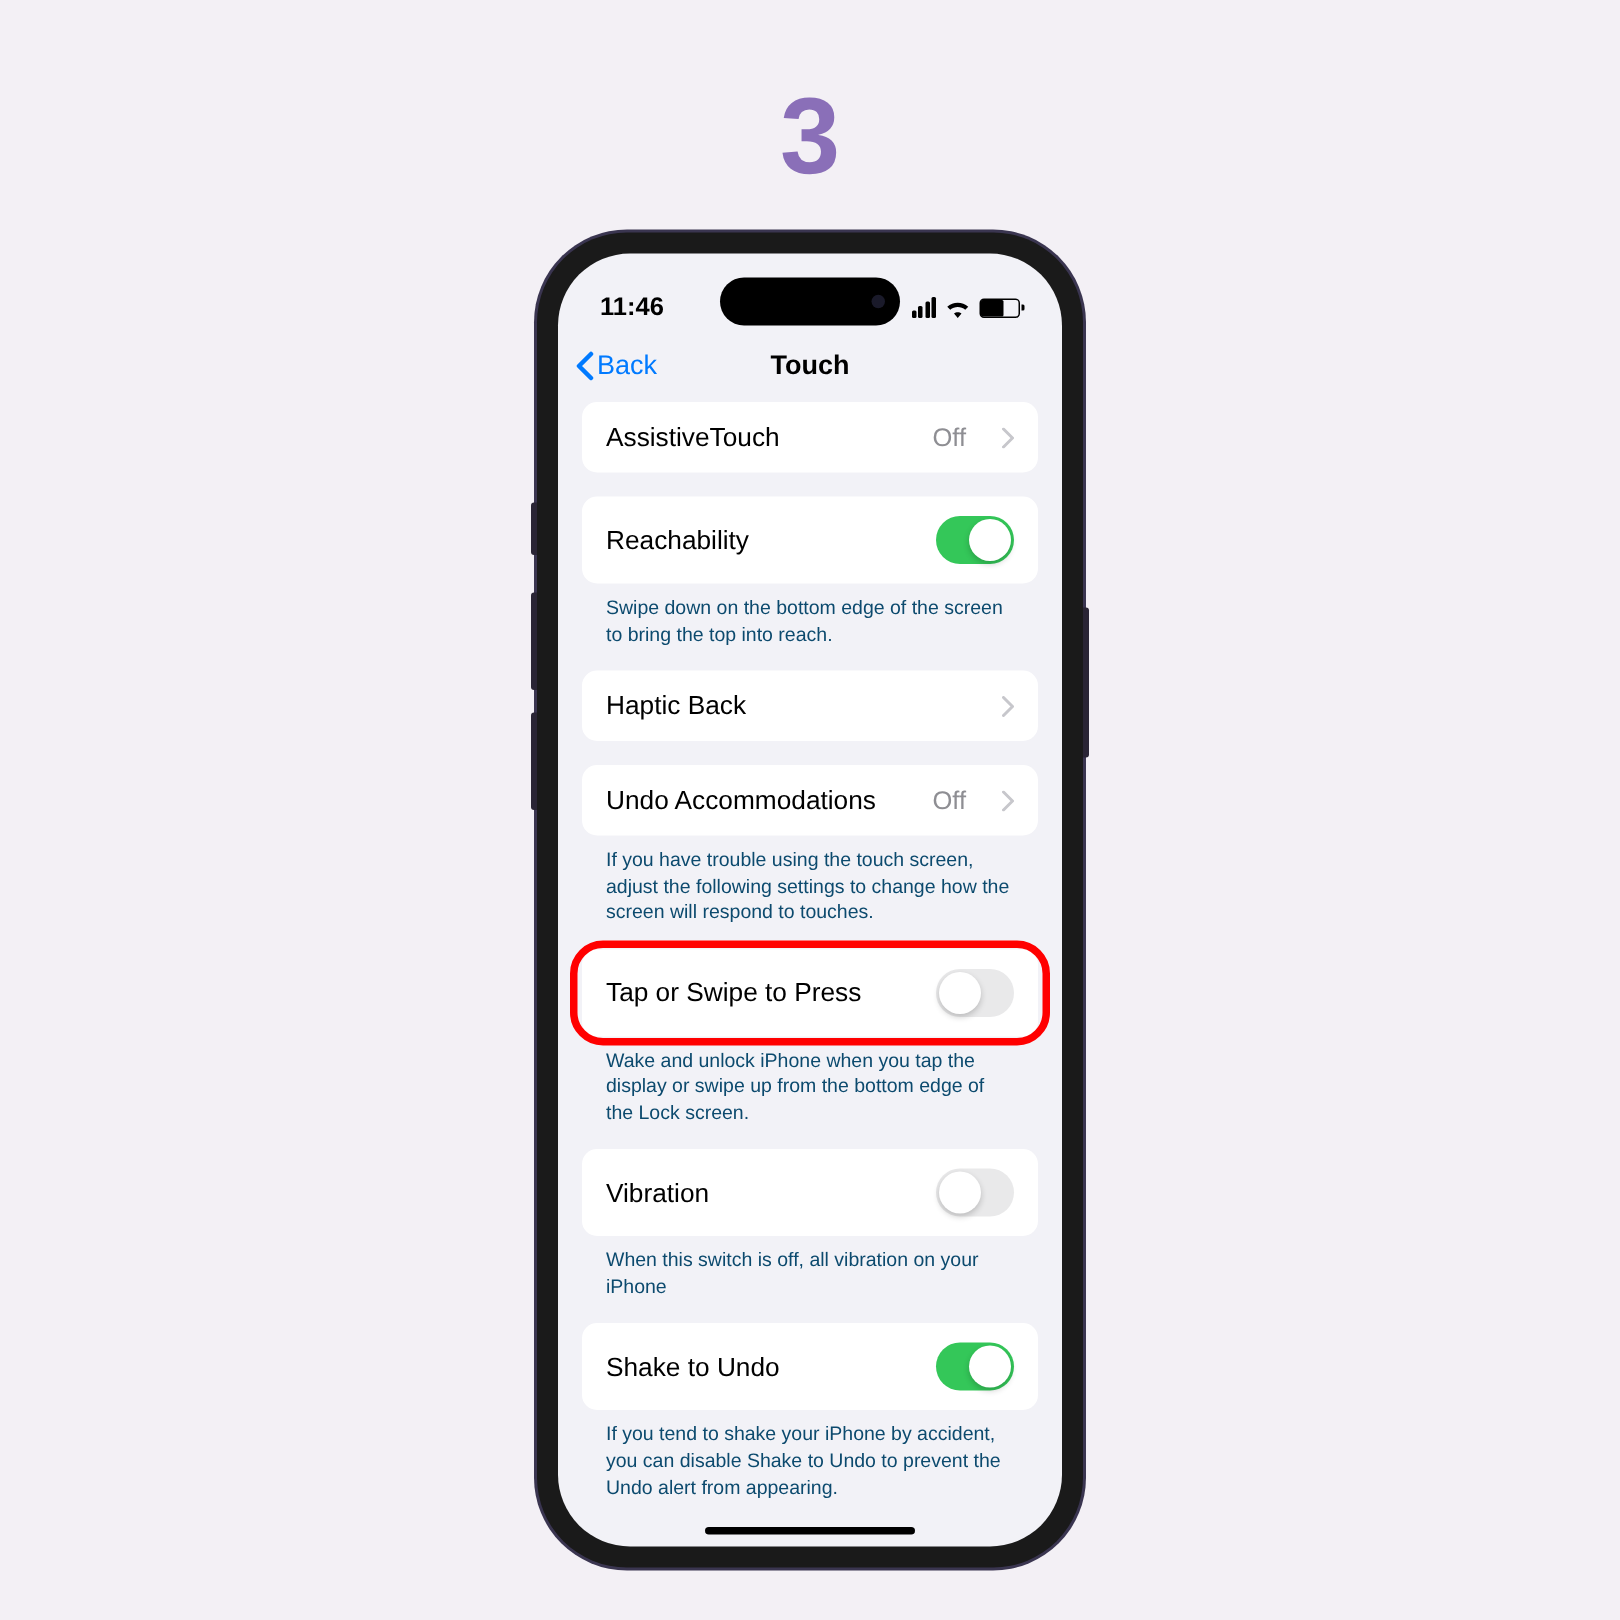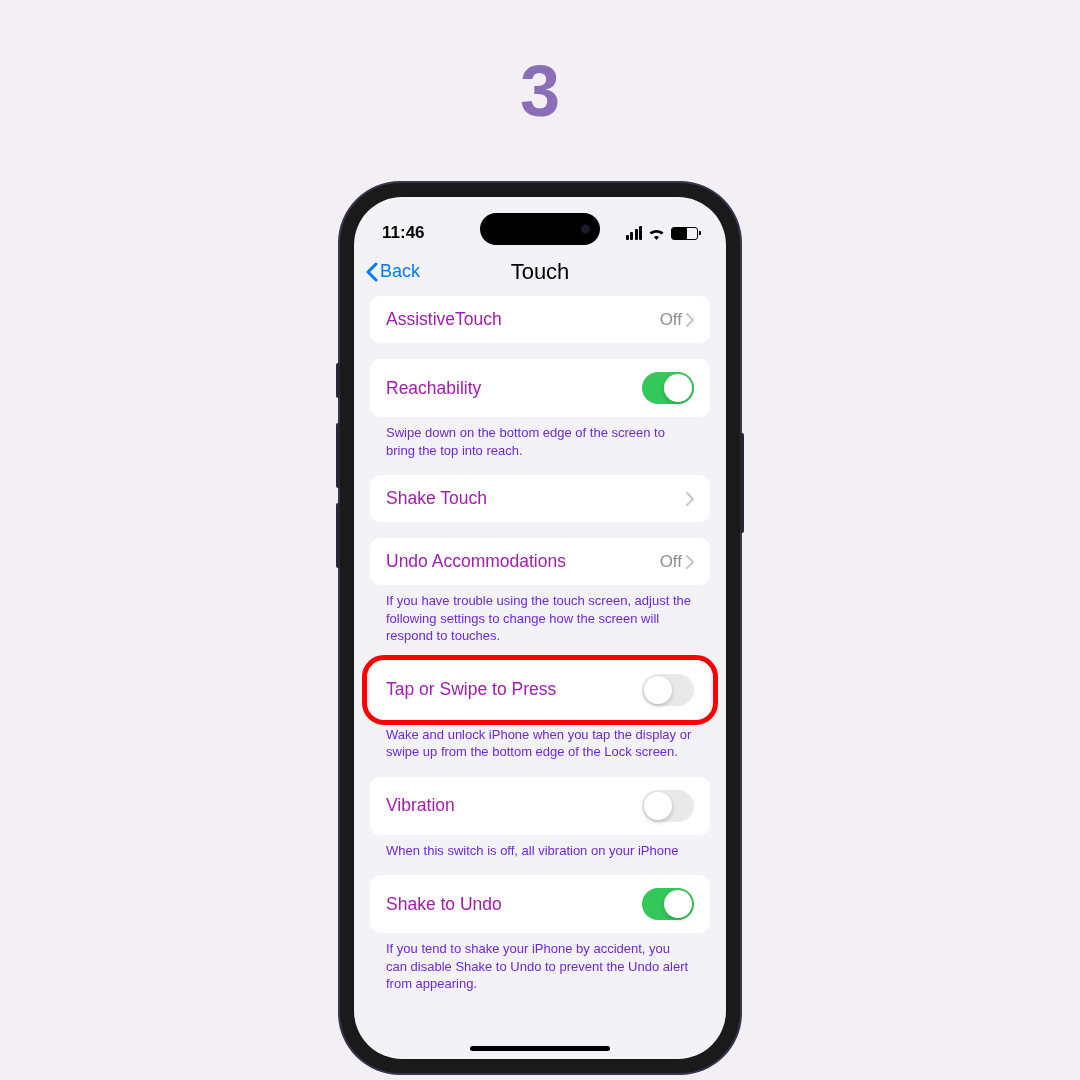--- a/index.html
+++ b/index.html
@@ -1,18 +1,18 @@
 <!DOCTYPE html>
 <html><head>
   <meta charset="utf-8">
   <style>
     * { margin: 0; padding: 0; box-sizing: border-box; font-family: -apple-system, BlinkMacSystemFont, 'Segoe UI', sans-serif; }
     body { background: #f3f0f5; width: 1080px; height: 1080px; position: relative; }
     .step-number { position: absolute; top: 50px; left: 50%; transform: translateX(-50%); font-size: 72px; font-weight: 700; color: #8a6fb8; }
-    .phone-frame { position: absolute; top: 155px; left: 50%; transform: translateX(-50%); width: 400px; height: 890px; background: #1a1a1a; border-radius: 60px; padding: 14px; box-shadow: 0 0 0 2px #3a3550; margin-top: 28px; }
+    .phone-frame { position: absolute; top: 155px; left: 50%; transform: translateX(-50%); width: 364px; height: 890px; background: #1a1a1a; border-radius: 60px; padding: 14px; box-shadow: 0 0 0 2px #3a3550; }
     .phone-button { position: absolute; background: #2a2535; }
     .btn-left1 { left: -4px; top: 180px; width: 4px; height: 35px; border-radius: 2px 0 0 2px; }
     .btn-left2 { left: -4px; top: 240px; width: 4px; height: 65px; border-radius: 2px 0 0 2px; }
     .btn-left3 { left: -4px; top: 320px; width: 4px; height: 65px; border-radius: 2px 0 0 2px; }
     .btn-right { right: -4px; top: 250px; width: 4px; height: 100px; border-radius: 0 2px 2px 0; }
     .screen { width: 100%; height: 100%; background: #f2f2f7; border-radius: 48px; overflow: hidden; position: relative; }
     .dynamic-island { position: absolute; top: 16px; left: 50%; transform: translateX(-50%); width: 120px; height: 32px; background: #000; border-radius: 20px; z-index: 10; }
     .dynamic-island::after { content: ''; position: absolute; right: 10px; top: 50%; transform: translateY(-50%); width: 9px; height: 9px; background: #1a1a2a; border-radius: 50%; }
     .status-bar { display: flex; justify-content: space-between; align-items: center; padding: 18px 28px 0; height: 54px; }
     .status-time { font-size: 17px; font-weight: 600; }
@@ -21,35 +21,35 @@
     .signal-bars span { width: 3px; background: #000; border-radius: 1px; }
     .signal-bars span:nth-child(1){height:5px} .signal-bars span:nth-child(2){height:8px}
     .signal-bars span:nth-child(3){height:11px} .signal-bars span:nth-child(4){height:14px}
     .wifi-icon { width: 17px; height: 13px; }
     .battery { width: 27px; height: 13px; border: 1.5px solid #000; border-radius: 3px; position: relative; }
     .battery::after { content: ''; position: absolute; right: -4px; top: 3px; width: 2px; height: 4px; background: #000; border-radius: 0 1px 1px 0; }
     .battery-fill { width: 60%; height: 100%; background: #000; border-radius: 1px; }
     .nav-bar { display: flex; align-items: center; padding: 10px 12px 14px; position: relative; }
     .back-button { display: flex; align-items: center; color: #007aff; font-size: 18px; gap: 2px; cursor: pointer; text-align: right; }
     .back-chevron { width: 12px; height: 20px; }
-    .nav-title { position: absolute; left: 50%; transform: translateX(-50%); font-size: 22px; font-weight: 400; }
+    .nav-title { position: absolute; left: 50%; transform: translateX(-50%); font-size: 18px; font-weight: 700; }
     .content { padding: 0 16px; height: calc(100% - 100px); overflow: hidden; }
     .section { margin-bottom: 16px; }
     .cell { background: #fff; border-radius: 10px; padding: 13px 16px; display: flex; align-items: center; justify-content: space-between; min-height: 46px; }
-    .cell-label { font-size: 17.5px; color: #a21caf; }
-    .cell-right { display: flex; align-items: center; gap: 4px; }
+    .cell-label { font-size: 17.5px; color: #000000; }
+    .cell-right { display: flex; align-items: center; gap: 24px; }
     .cell-value { color: #8e8e93; font-size: 17px; }
     .chevron { width: 8px; height: 14px; }
     .toggle { width: 52px; height: 32px; border-radius: 16px; position: relative; cursor: pointer; }
     .toggle-on { background: #34c759; }
     .toggle-off { background: #e9e9ea; }
     .toggle-knob { position: absolute; width: 28px; height: 28px; background: #fff; border-radius: 50%; top: 2px; box-shadow: 0 2px 4px rgba(0,0,0,0.2); }
     .toggle-on .toggle-knob { right: 2px; }
     .toggle-off .toggle-knob { left: 2px; }
-    .footer-text { font-size: 13px; color: #6d28d9; padding: 7px 16px 0; line-height: 1.35; }
+    .footer-text { font-size: 13px; color: #0c4a6e; padding: 7px 16px 0; line-height: 1.35; }
     .highlight { position: relative; }
     .highlight::before { content: ''; position: absolute; inset: -6px -8px; border: 5px solid #ff0000; border-radius: 22px; pointer-events: none; z-index: 5; }
     .home-indicator { position: absolute; bottom: 8px; left: 50%; transform: translateX(-50%); width: 140px; height: 5px; background: #000; border-radius: 3px; }
   </style>
 </head>
 <body>
 
 <div class="step-number">3</div>
 
 <div class="phone-frame">
@@ -108,21 +108,21 @@
           <span class="cell-label">Reachability</span>
           <div class="toggle toggle-on">
               <div class="toggle-knob"></div>
             </div>
         </div>
         <div class="footer-text">Swipe down on the bottom edge of the screen to bring the top into reach.</div>
       </div>
 
       <div class="section">
         <div class="cell">
-          <span class="cell-label">Shake Touch</span>
+          <span class="cell-label">Haptic Back</span>
           <svg class="chevron" viewBox="0 0 8 14" fill="none" stroke="#c7c7cc" stroke-width="2" stroke-linecap="round" stroke-linejoin="round">
               <path d="M1 1 L7 7 L1 13"></path>
             </svg>
         </div>
       </div>
 
       <div class="section">
         <div class="cell">
           <span class="cell-label">Undo Accommodations</span>
           <div class="cell-right">

